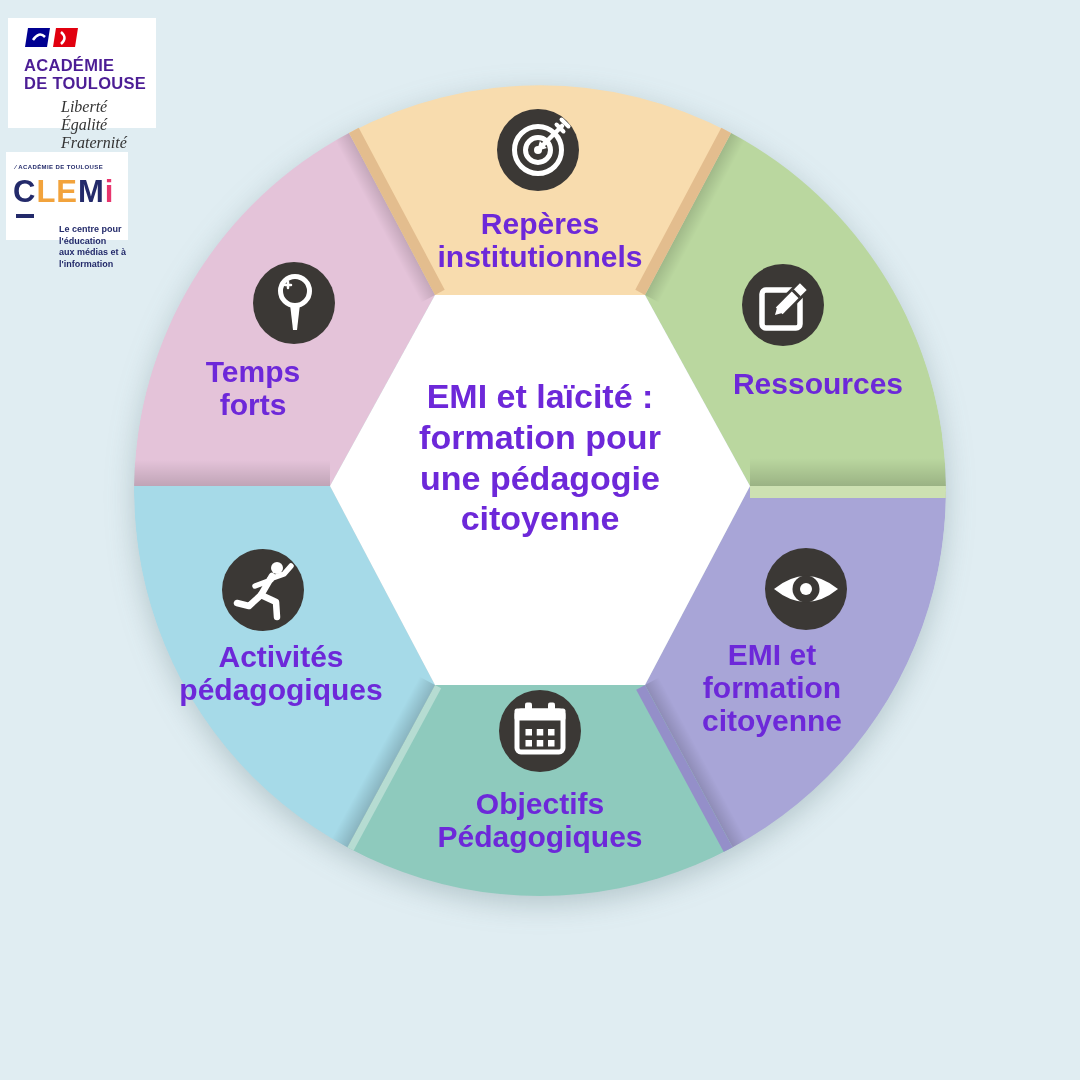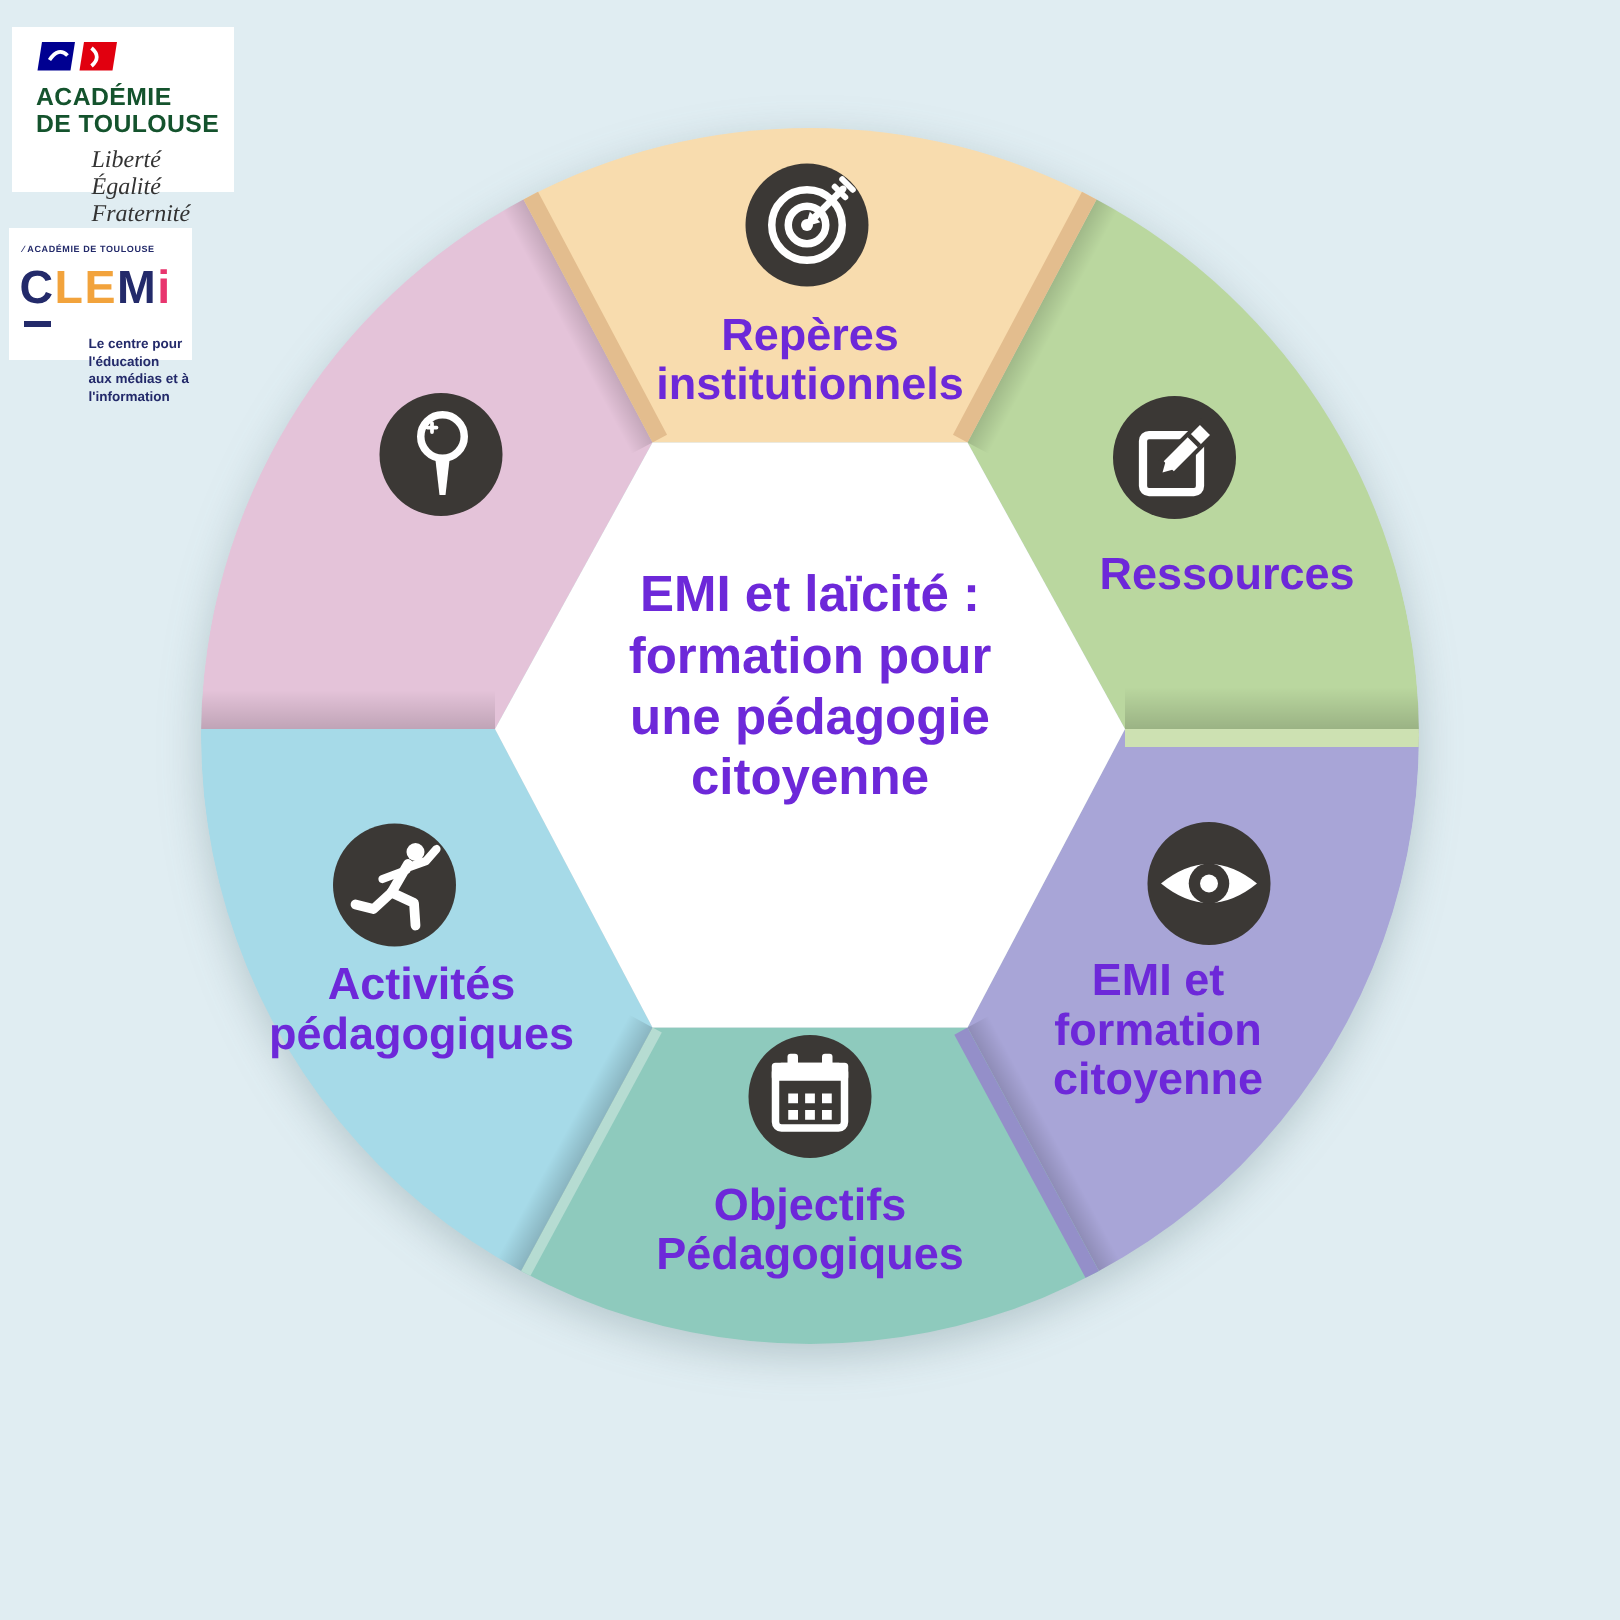--- a/index.html
+++ b/index.html
@@ -12,21 +12,21 @@
     font-family:"Liberation Sans",sans-serif;font-weight:bold;
     color:#6d28d9;text-align:center;white-space:pre-line;line-height:1.1;
   }
   .seg-label{font-size:30px;}
   .center-title{font-size:34px;line-height:1.2;}
 
   
   .logo-acad{position:absolute;left:8px;top:18px;width:148px;height:110px;background:#ffffff;}
   .acad-flag{position:absolute;left:16px;top:8px;}
   .acad-name{position:absolute;left:16px;top:38px;font-size:16.5px;font-weight:bold;
-    color:#14532d;line-height:1.12;white-space:pre-line;letter-spacing:.3px;}
+    color:#4c1d95;line-height:1.12;white-space:pre-line;letter-spacing:.3px;}
   .acad-motto{position:absolute;left:17px;top:80px;font-family:"Liberation Serif",serif;
     font-style:italic;font-size:16px;color:#333333;line-height:1.12;white-space:pre-line;margin-left:36px;}
 
   
   .logo-clemi{position:absolute;left:6px;top:152px;width:122px;height:88px;background:#ffffff;}
   .clemi-over{position:absolute;left:9px;top:12px;font-size:6px;font-weight:bold;
     color:#232a6a;letter-spacing:.4px;}
   .clemi-word{position:absolute;left:7px;top:22px;font-size:31px;font-weight:bold;letter-spacing:1px;}
   .cl-navy{color:#232a6a;} .cl-orange{color:#f2a33c;} .cl-pink{color:#e8356e;}
   .clemi-dash{position:absolute;left:10px;top:62px;width:18px;height:3.5px;background:#232a6a;}
@@ -157,20 +157,22 @@
   <div class="label seg-label" style="left:540px;top:240px;">Repères
 institutionnels</div>
   <div class="label seg-label" style="left:818px;top:383px;">Ressources</div>
   <div class="label seg-label" style="left:772px;top:687px;">EMI et
 formation
 citoyenne</div>
   <div class="label seg-label" style="left:540px;top:820px;">Objectifs
 Pédagogiques</div>
   <div class="label seg-label" style="left:281px;top:673px;">Activités
 pédagogiques</div>
+  <div class="label seg-label" style="left:253px;top:388px;">Temps
+forts</div>
 
   <div class="label center-title" style="left:540px;top:458px;">EMI et laïcité :
 formation pour
 une pédagogie
 citoyenne</div>
 
   <div class="logo-acad">
     <svg class="acad-flag" width="58" height="24" viewBox="0 0 58 24">
       <polygon points="4,2 26,2 23,21 1,21" fill="#000091"></polygon>
       <path d="M9,14 Q15,5 21,11" stroke="#fff" stroke-width="2.5" fill="none"></path>

